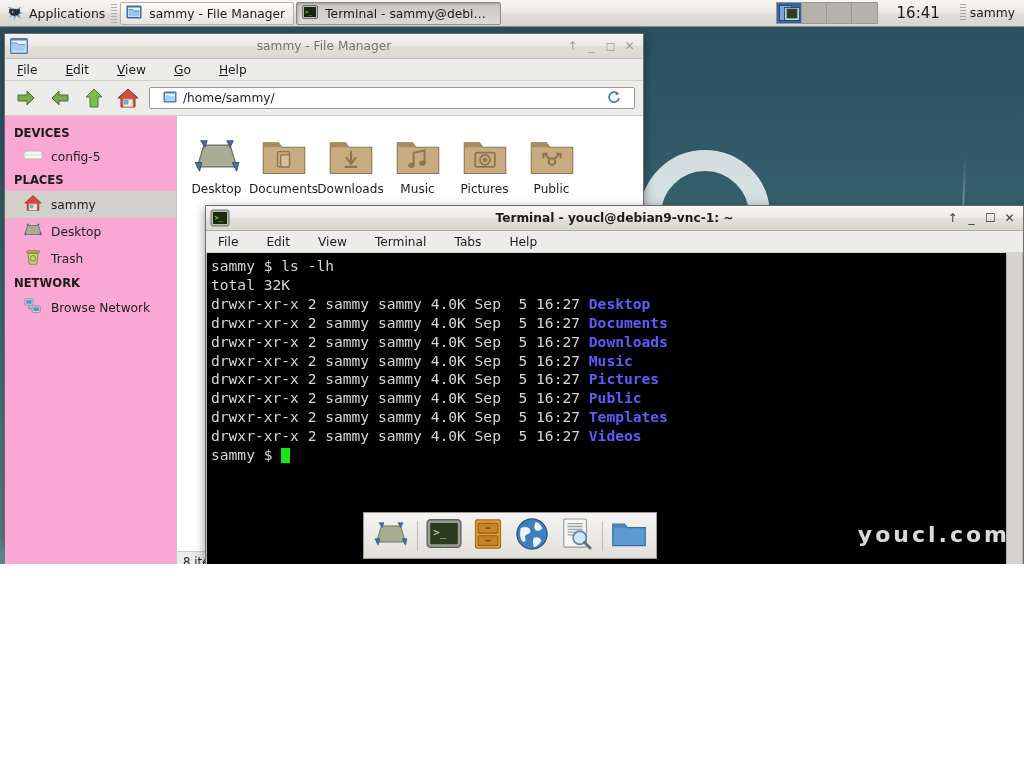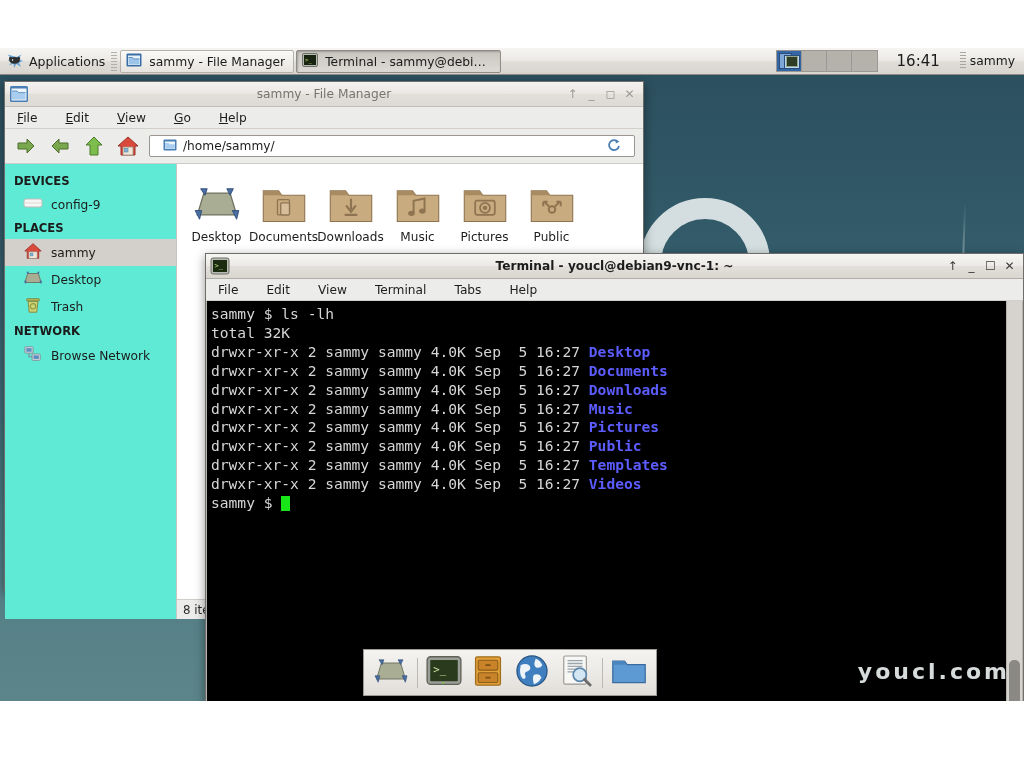--- a/index.html
+++ b/index.html
@@ -6,24 +6,23 @@
   html, body {
     margin: 0; padding: 0;
     width: 1024px; height: 767px;
     overflow: hidden;
     font-family: "DejaVu Sans", "Liberation Sans", sans-serif;
     font-size: 12px;
     -webkit-font-smoothing: antialiased;
   }
   #screen {
     position: relative;
-    width: 1024px; height: 653px;
+    width: 1024px; height: 564px;
     overflow: hidden;
     background: linear-gradient(to bottom, #2b4e5e 0%, #325a68 28%, #42707a 60%, #547f86 82%, #5c858a 100%);
-    margin-top: 48px;
   }
 
   
   .wall-arch {
     position: absolute;
     left: 640px; top: 150px;
     width: 130px; height: 130px;
     border: 21px solid #dde6e7;
     border-radius: 50%;
     box-sizing: border-box;
@@ -182,21 +181,21 @@
     background: #ffffff;
     border: 1px solid #9a9792;
     border-radius: 2px;
     display: flex; align-items: center;
     gap: 6px; padding: 0 13px;
     box-sizing: border-box;
   }
   .path-text { font-size: 12.2px; color: #1c1c1c; flex:1 1 auto; }
   .fm-body { display: flex; height: 455px; box-sizing: border-box; }
   .fm-sidebar {
-    width: 172px; background: #5eead4;
+    width: 172px; background: #f9a8d4;
     border-right: 1px solid #c9c6c1;
     padding-top: 6px;
     box-sizing: border-box;
     overflow: hidden;
   }
   .sb-header {
     font-size: 11.6px; font-weight: bold; color: #1b1b1b;
     padding: 4px 0 4px 9px;
   }
   .sb-item {
@@ -451,21 +450,21 @@
       <div class="fm-sidebar">
 
         <div class="sb-header">DEVICES</div>
         <div class="sb-item">
           <span>
             <svg width="20" height="16" viewBox="0 0 20 16">
               <rect x="1" y="4" width="18" height="8" rx="2" fill="#f6f6f5" stroke="#c0bdb8"></rect>
               <rect x="1" y="7.5" width="18" height="1" fill="#dcd9d4"></rect>
             </svg>
           </span>
-          <span>config-9</span>
+          <span>config-5</span>
         </div>
 
         <div class="sb-header">PLACES</div>
         <div class="sb-item selected">
           <span>
             <svg width="20" height="18" viewBox="0 0 24 22">
               <path d="M12 2 L22 11 L19 11 L19 20 L5 20 L5 11 L2 11 Z" fill="#d94a3d" stroke="#9c2f26" stroke-width="1"></path>
               <rect x="7" y="12" width="10" height="8" fill="#efe7d9" stroke="#9c8f7c" stroke-width="0.8"></rect>
               <rect x="8.5" y="13.5" width="3.5" height="3.5" fill="#7fb3d8" stroke="#5a86a8" stroke-width="0.6"></rect>
             </svg>

